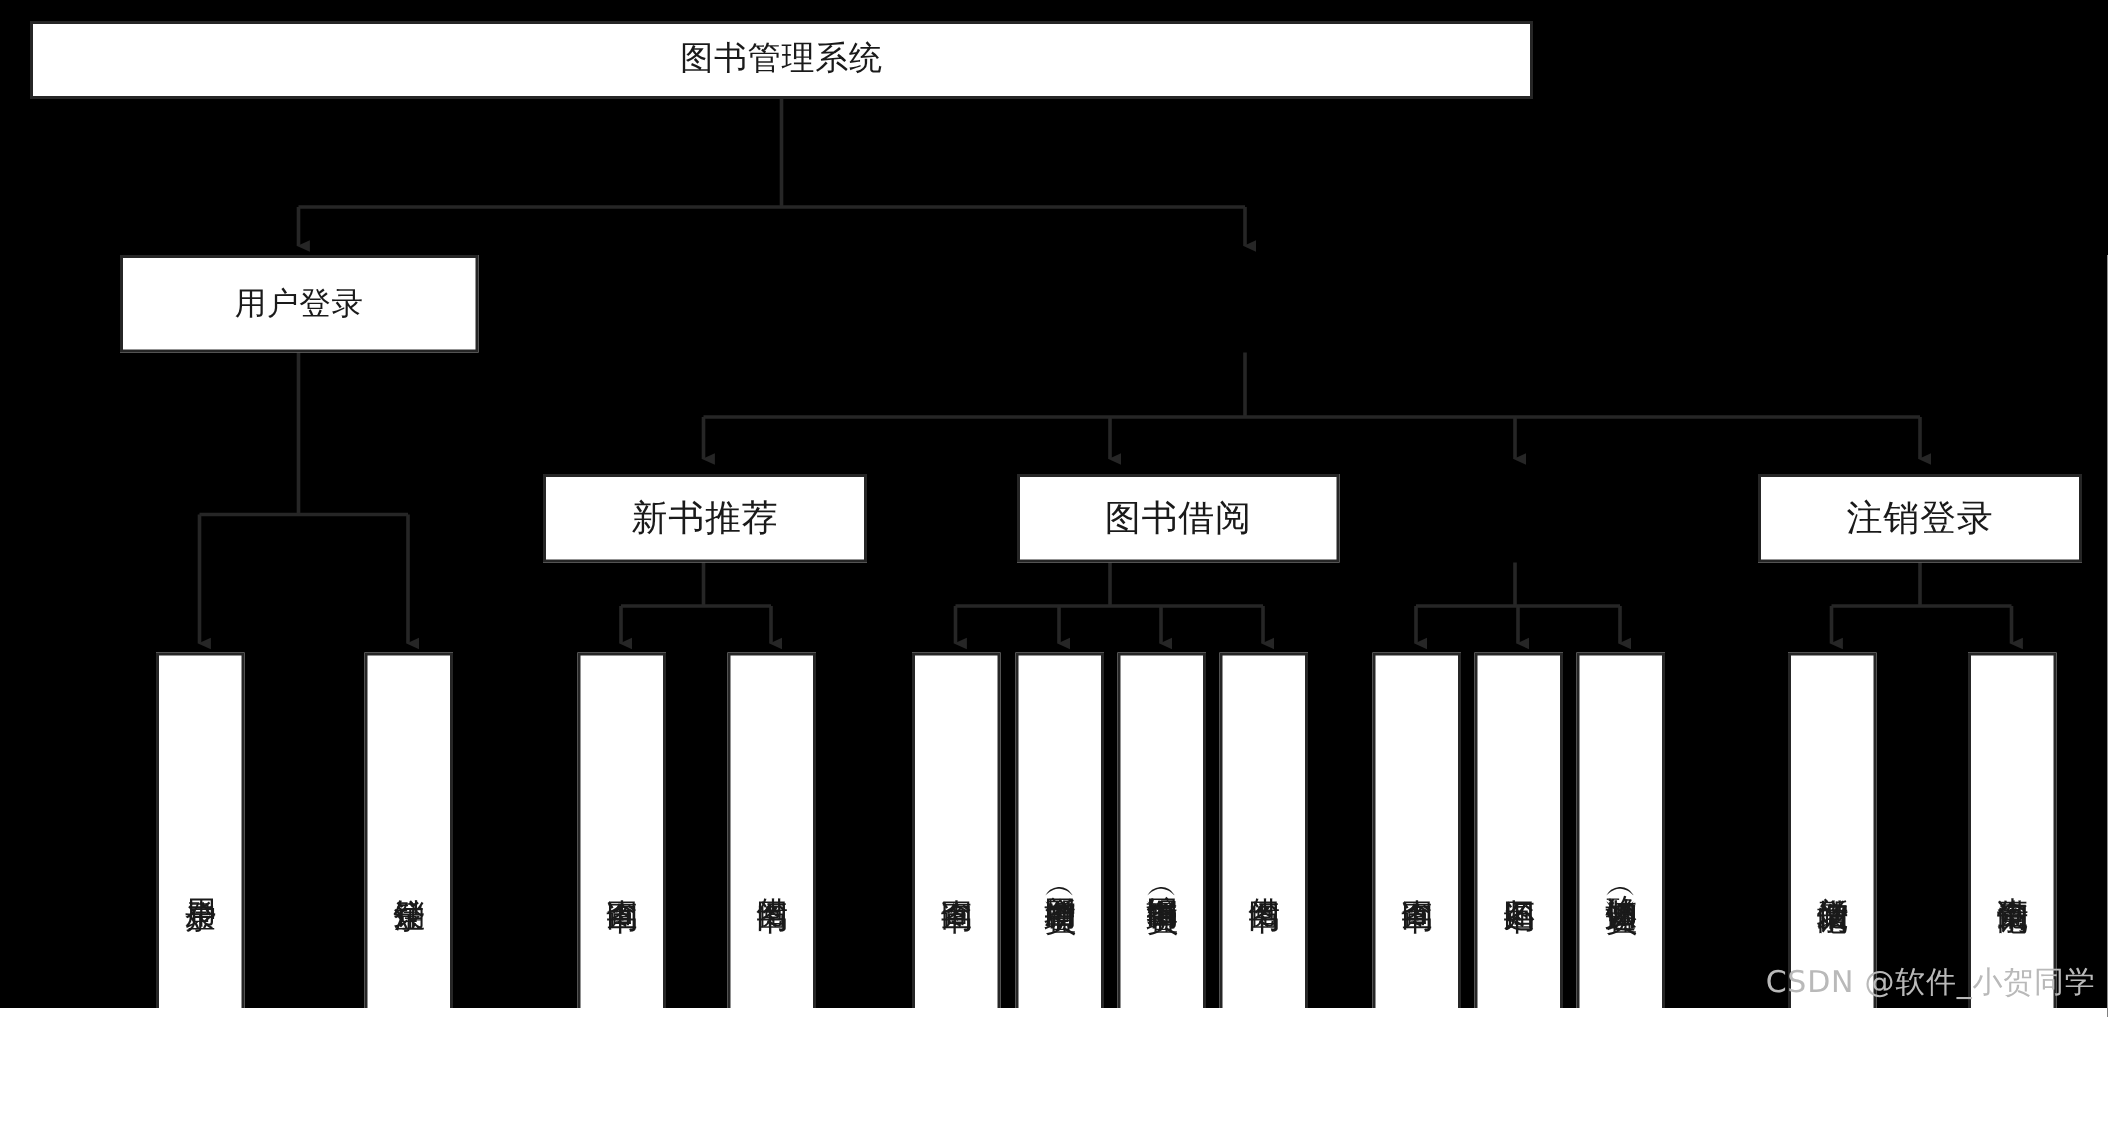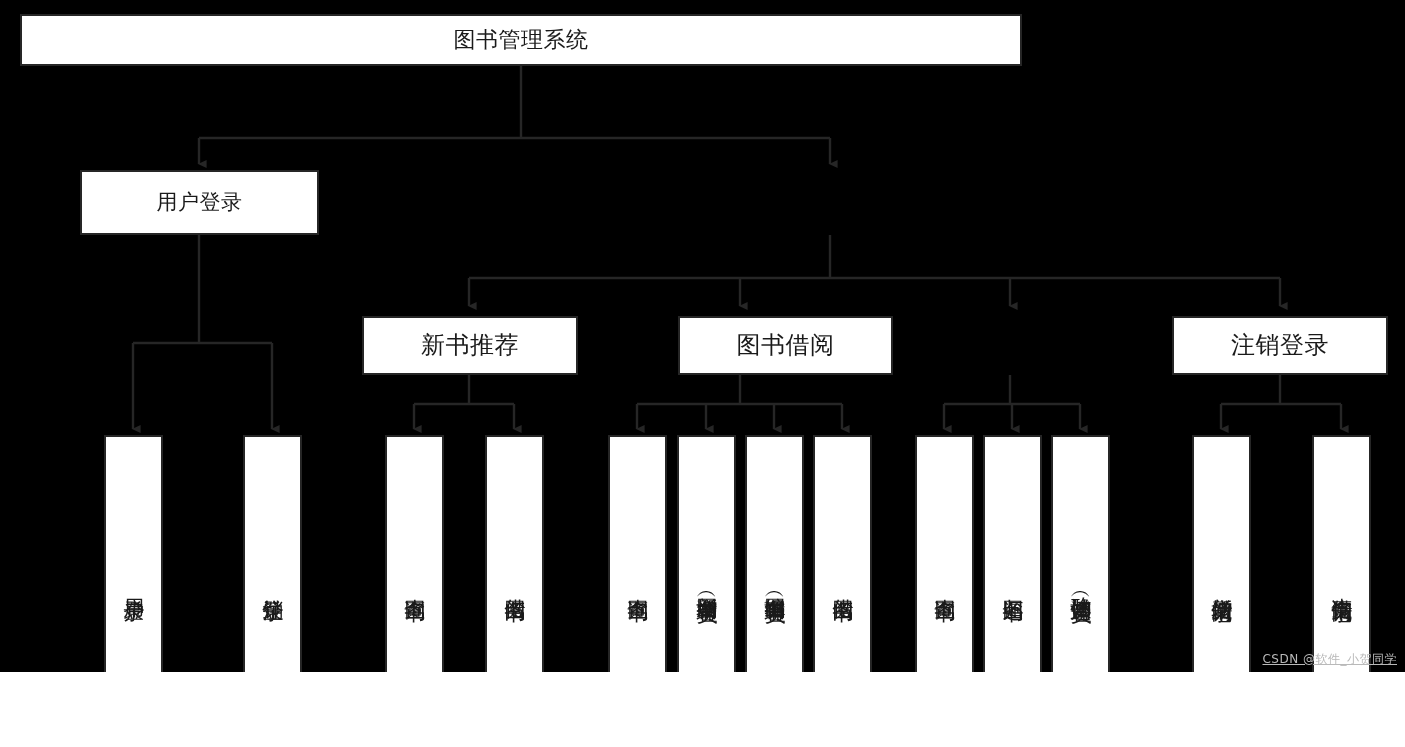--- a/index.html
+++ b/index.html
@@ -53,25 +53,24 @@
     text-orientation: upright;
     font-size: 21px;
     line-height: 1.18;
     letter-spacing: 1px;
     white-space: nowrap;
   }
   .watermark {
     position: absolute;
     right: 8px;
     bottom: 4px;
-    font-size: 12px;
+    font-size: 20px;
     color: #b9b9b9;
     white-space: nowrap;
     letter-spacing: 0.5px;
-    text-decoration: underline;
   }
 </style>
 </head>
 <body>
 
 <div id="canvas">
 
   <svg id="wires" viewBox="0 0 1405 747">
     <defs>
       <marker id="arrowhead" markerWidth="9" markerHeight="9" refX="4.2" refY="7.6" orient="auto" markerUnits="userSpaceOnUse">

